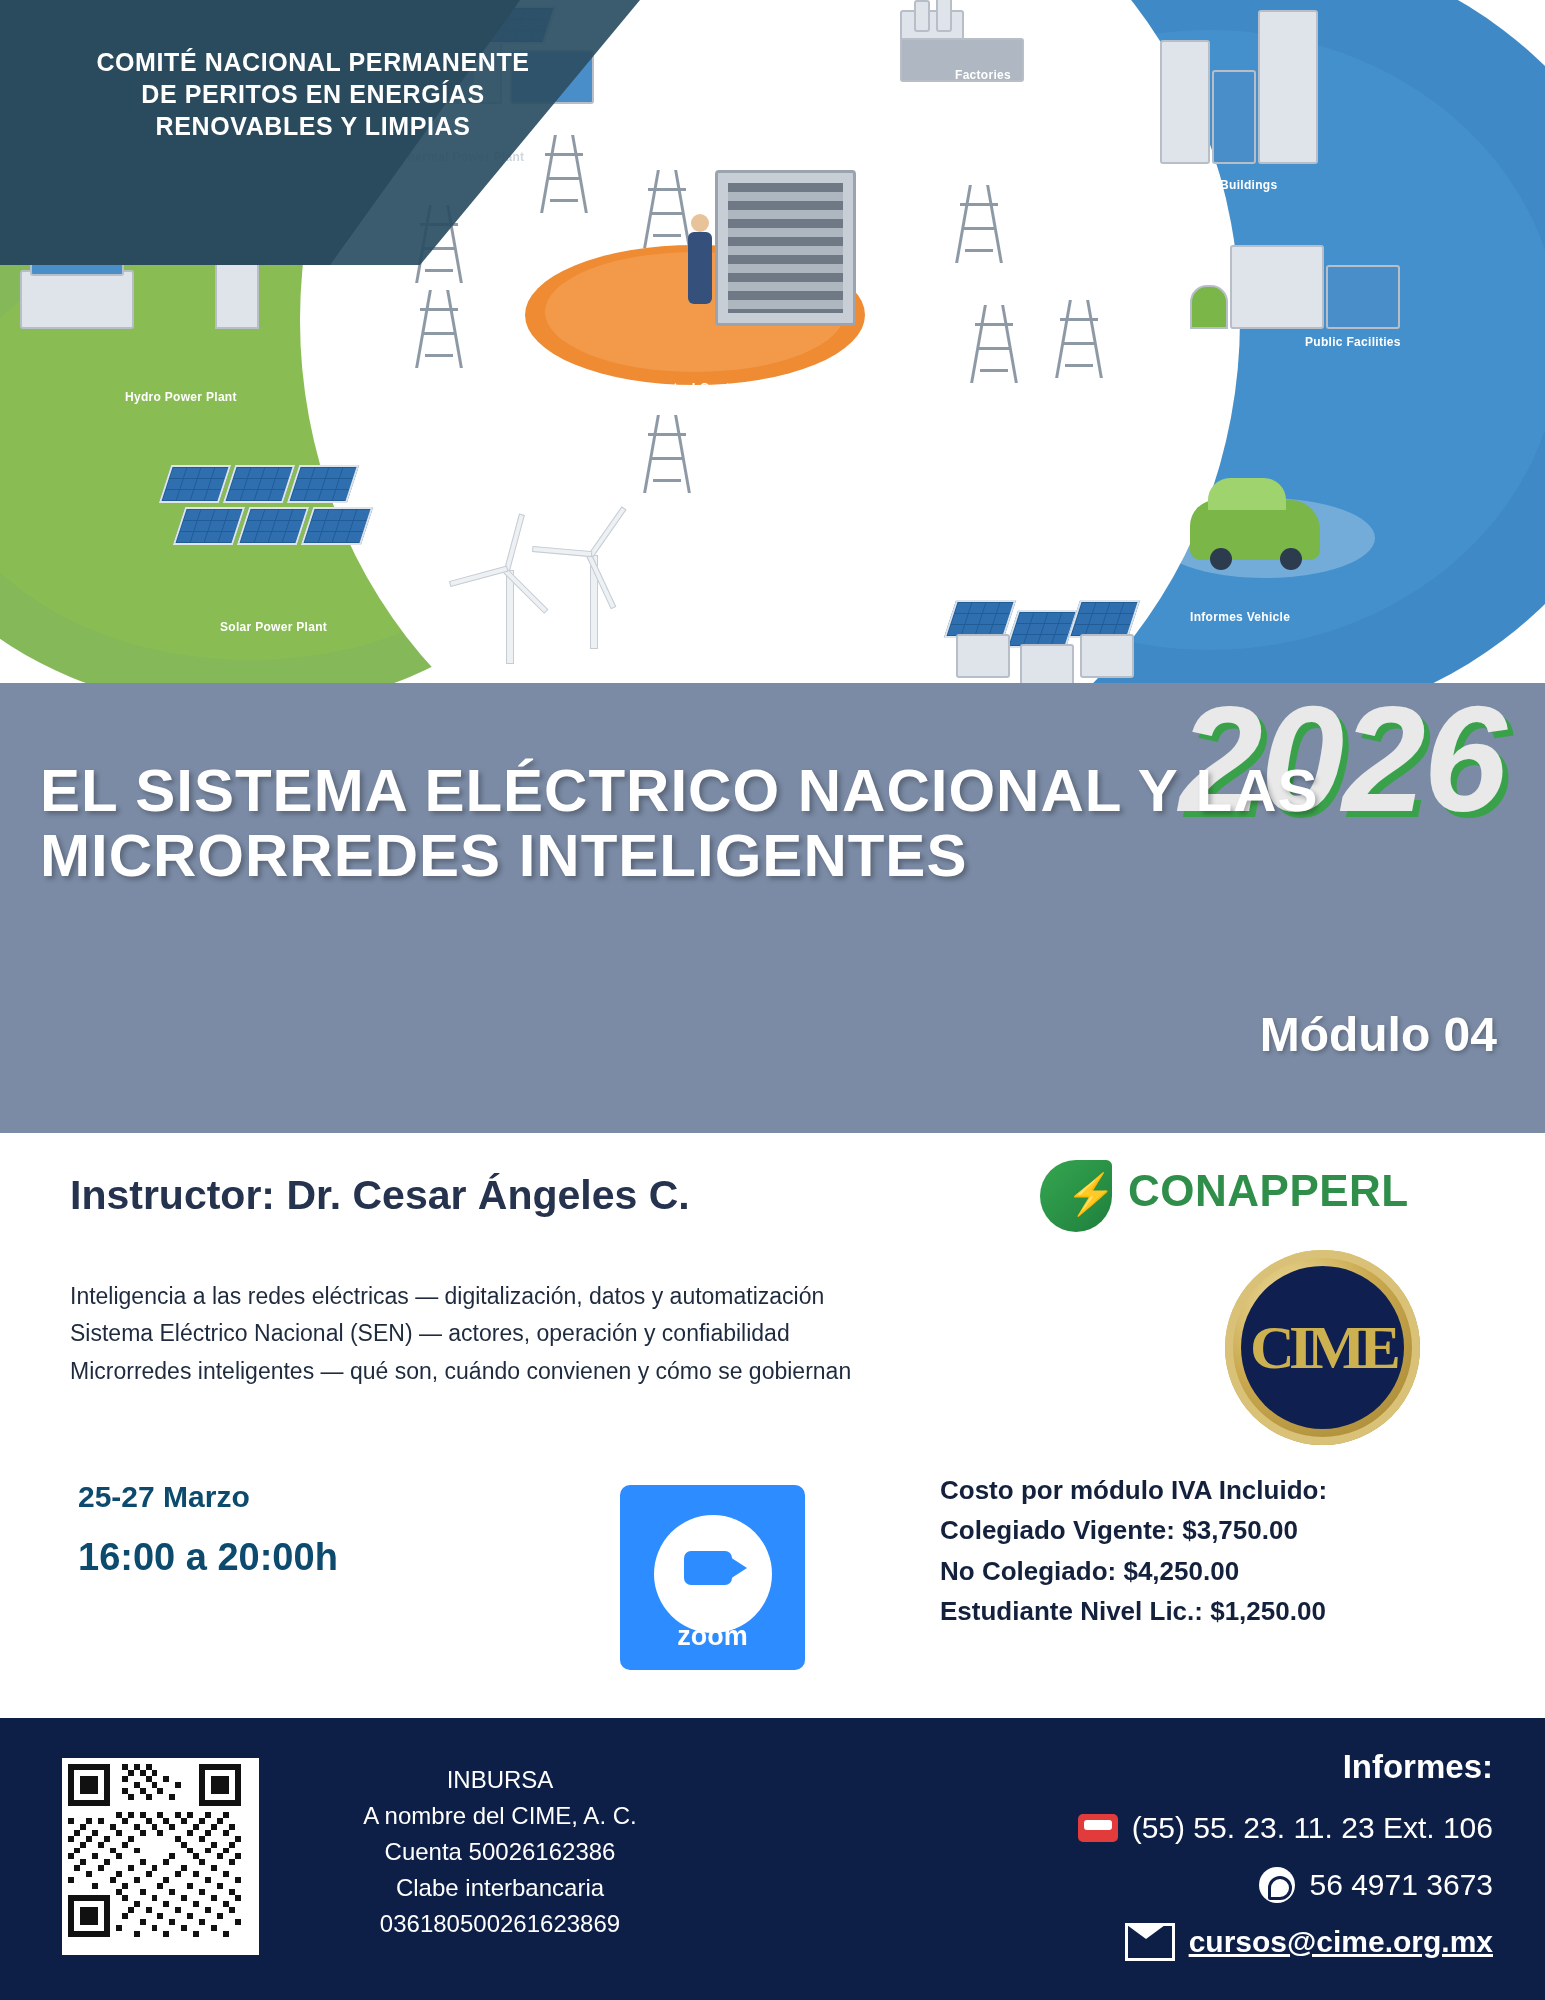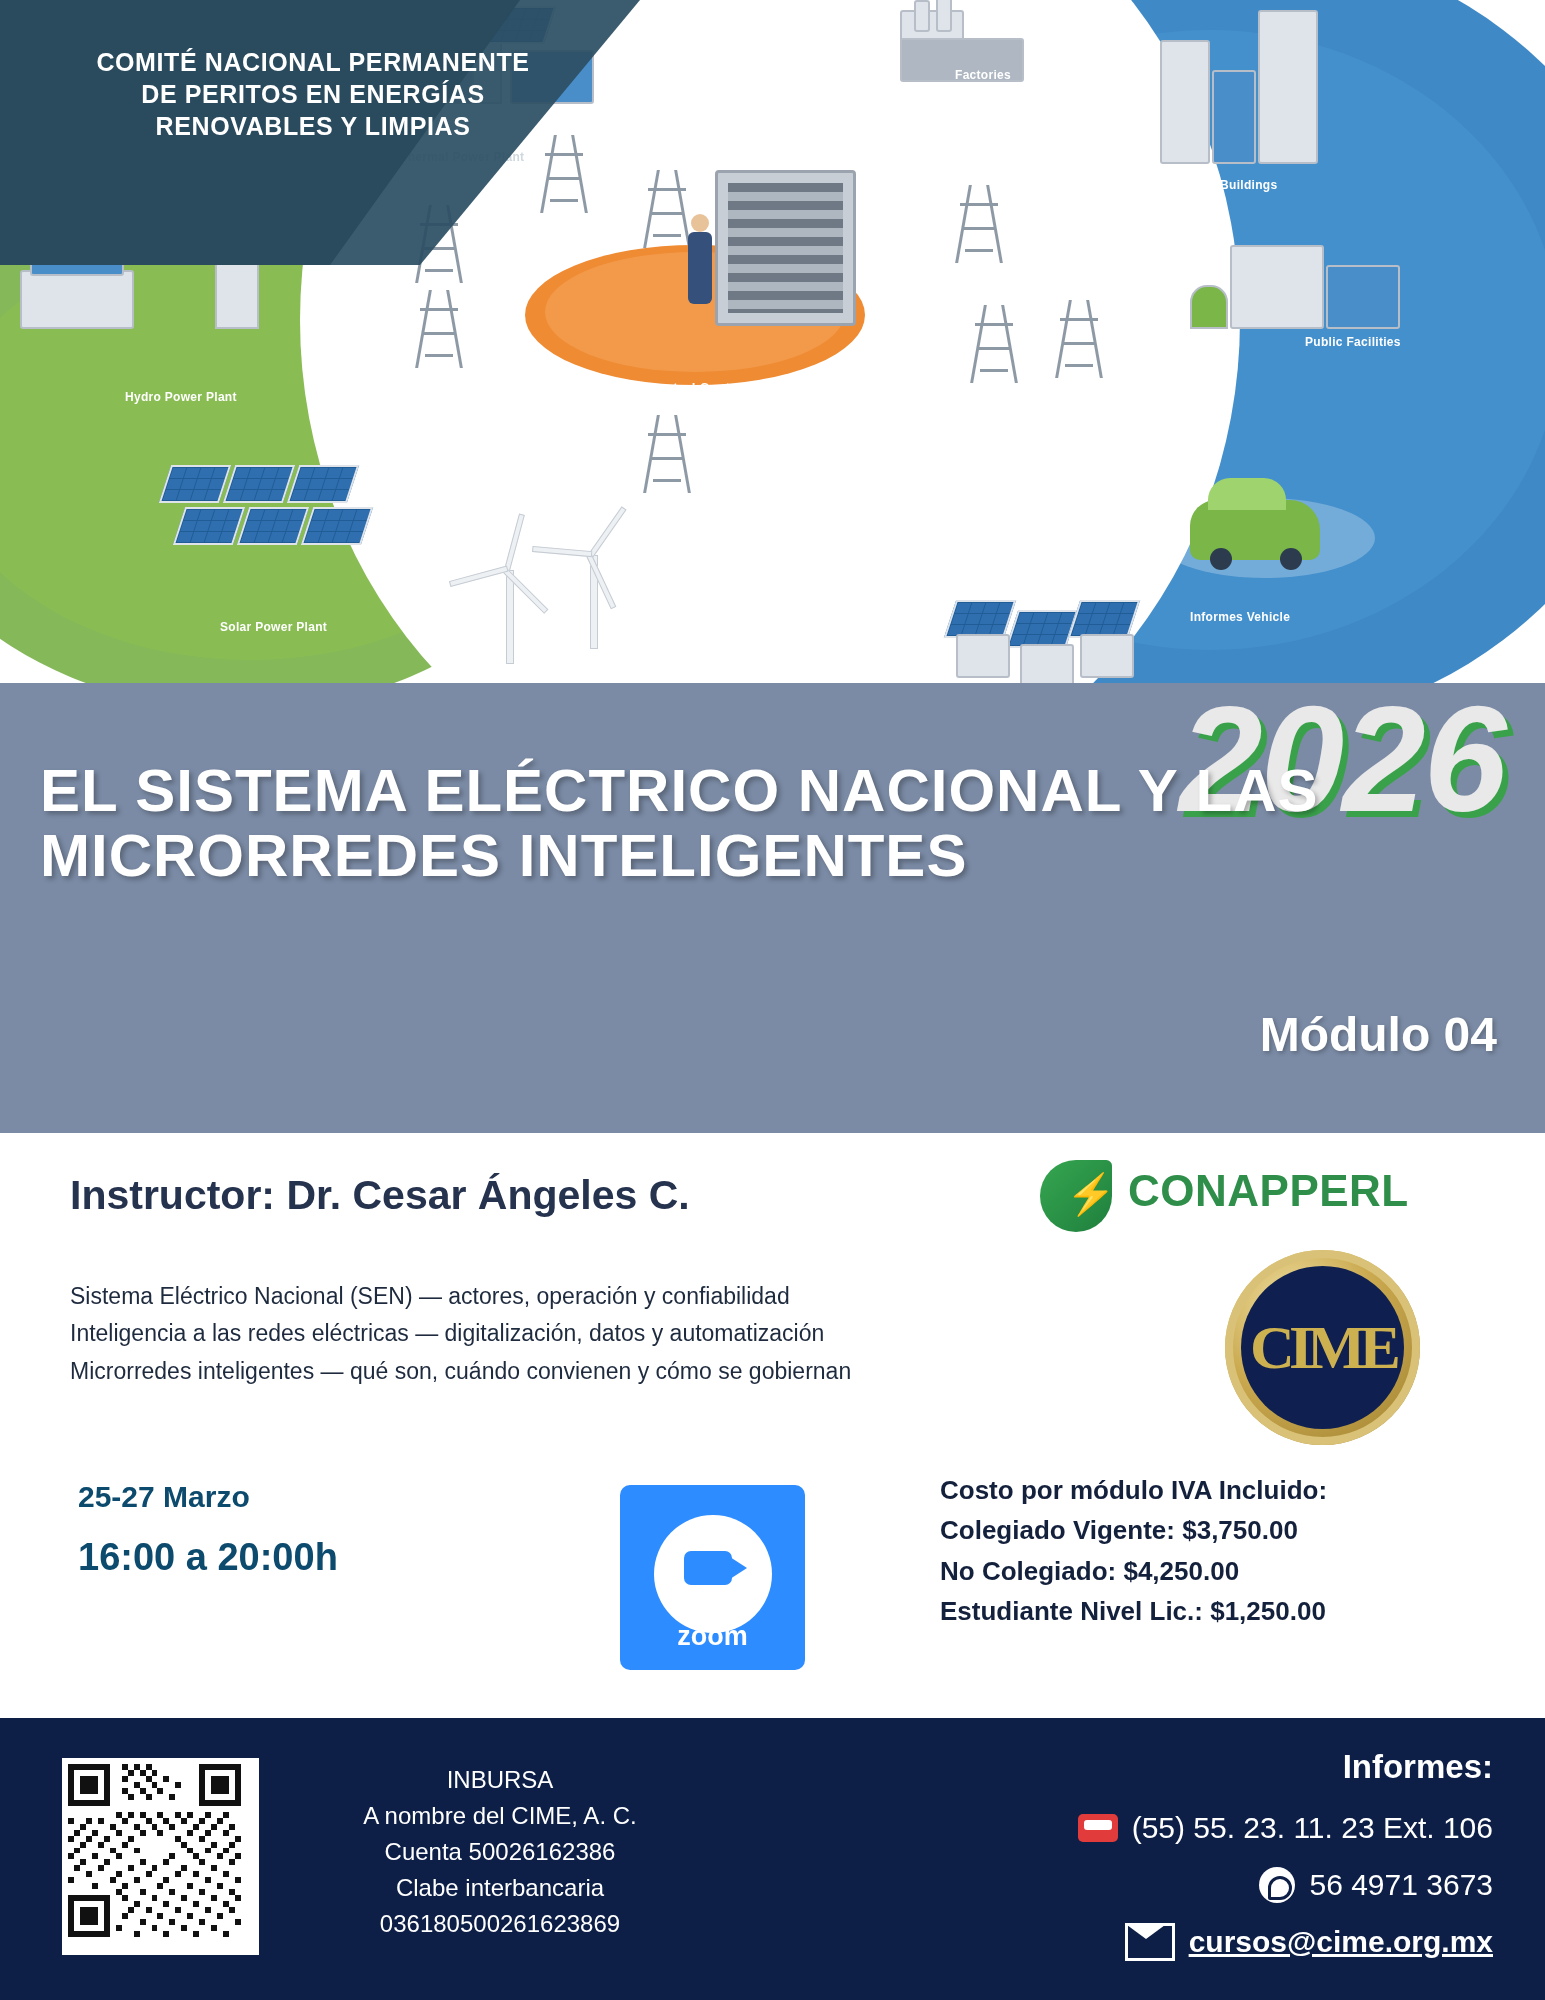--- a/index.html
+++ b/index.html
@@ -288,22 +288,22 @@
 
 <div class="banner">
   <div class="year">2026</div>
   <h1>EL SISTEMA ELÉCTRICO NACIONAL Y LAS MICRORREDES INTELIGENTES</h1>
   <div class="modulo">Módulo 04</div>
 </div>
 
 <div class="instructor">Instructor: Dr. Cesar Ángeles C.</div>
 
 <div class="bullets">
+  <div>Inteligencia a las redes eléctricas — digitalización, datos y automatización</div>
   <div>Sistema Eléctrico Nacional (SEN) — actores, operación y confiabilidad</div>
-  <div>Inteligencia a las redes eléctricas — digitalización, datos y automatización</div>
   <div>Microrredes inteligentes — qué son, cuándo convienen y cómo se gobiernan</div>
 </div>
 
 <div class="conapperl">
   <div class="cona-leaf">
     <div class="cona-bolt">⚡</div>
   </div>
   <div class="cona-text">CONAPPERL</div>
 </div>
 

